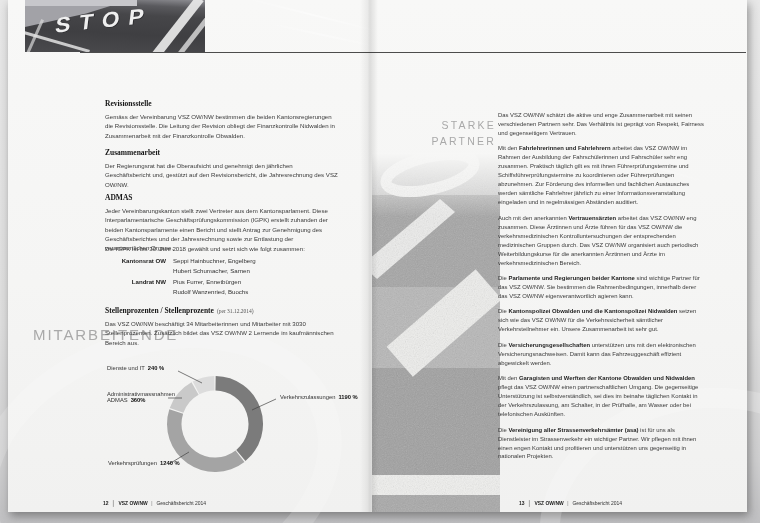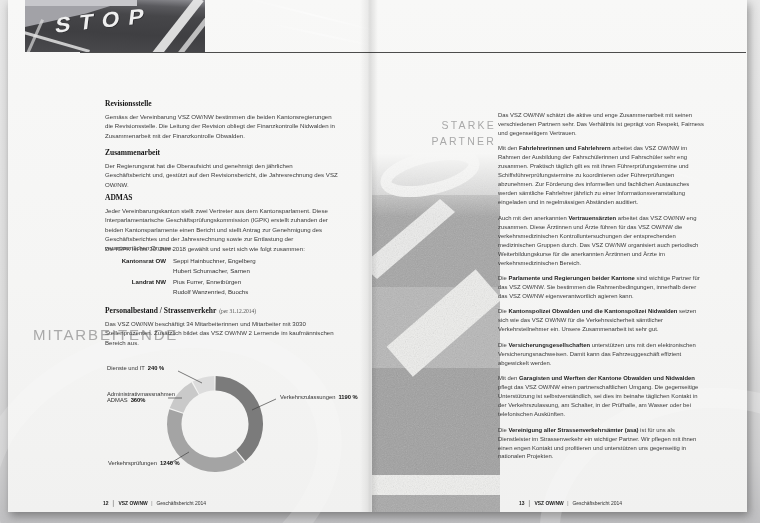--- a/index.html
+++ b/index.html
@@ -114,21 +114,21 @@
         <span class="mrole">Landrat NW</span>
         <span class="mname">Pius Furrer, Ennetbürgen</span>
       </div>
       <div class="mrow">
         <span class="mrole"></span>
         <span class="mname">Rudolf Wanzenried, Buochs</span>
       </div>
     </div>
 
     <div class="h" style="left:97px;top:306px;">
-      <span>Personalbestand / Strassenverkehr</span><span class="hnote">(per 31.12.2014)</span>
+      <span>Stellenprozenten / Stellenprozente</span><span class="hnote">(per 31.12.2014)</span>
     </div>
     <div class="bodytext" style="left:97px;top:319px;">Das VSZ OW/NW beschäftigt 34 Mitarbeiterinnen und Mitarbeiter mit 3030 Stellenprozenten. Zusätzlich bildet das VSZ OW/NW 2 Lernende im kaufmännischen Bereich aus.</div>
 
     <div class="chart">
       <svg width="272" height="140" viewBox="0 0 272 140">
         <g id="donut-slices">
             <path d="M125.67 24.00 A48 48 0 0 1 155.48 109.08 L146.27 97.88 A33.5 33.5 0 0 0 125.47 38.50 Z" fill="#7b7b7b"></path>
             <path d="M154.43 109.92 A48 48 0 0 1 79.33 57.24 L93.12 61.70 A33.5 33.5 0 0 0 145.54 98.47 Z" fill="#a4a4a4"></path>
             <path d="M79.76 55.97 A48 48 0 0 1 101.50 30.15 L108.60 42.79 A33.5 33.5 0 0 0 93.42 60.81 Z" fill="#c9c9c9"></path>
             <path d="M102.68 29.51 A48 48 0 0 1 124.33 24.00 L124.53 38.50 A33.5 33.5 0 0 0 109.42 42.34 Z" fill="#dcdcdc"></path>

